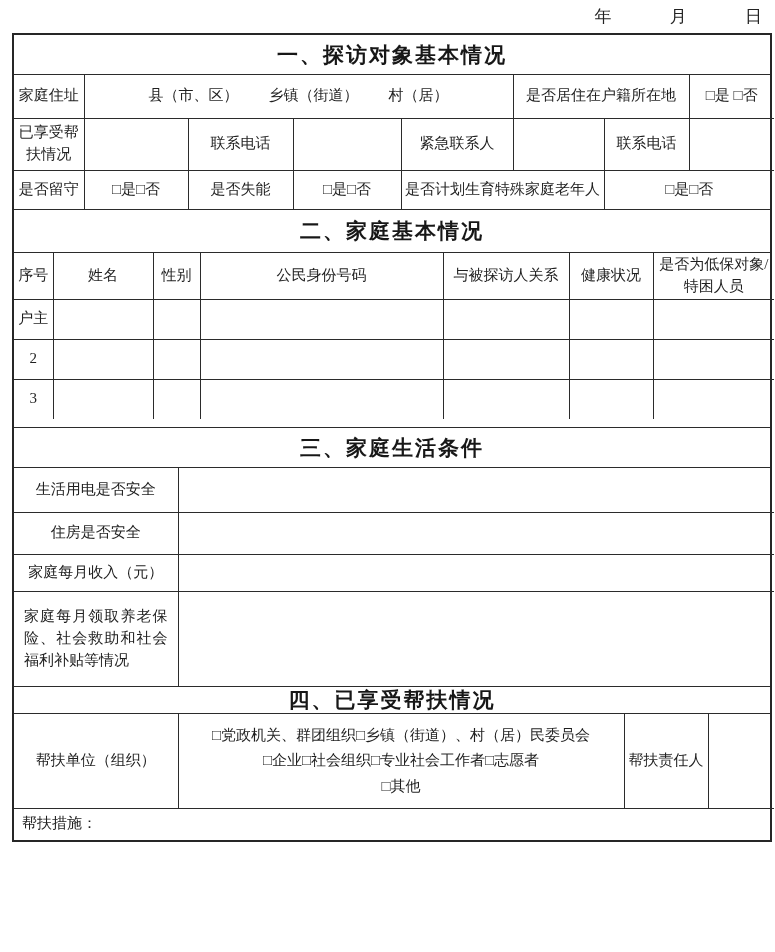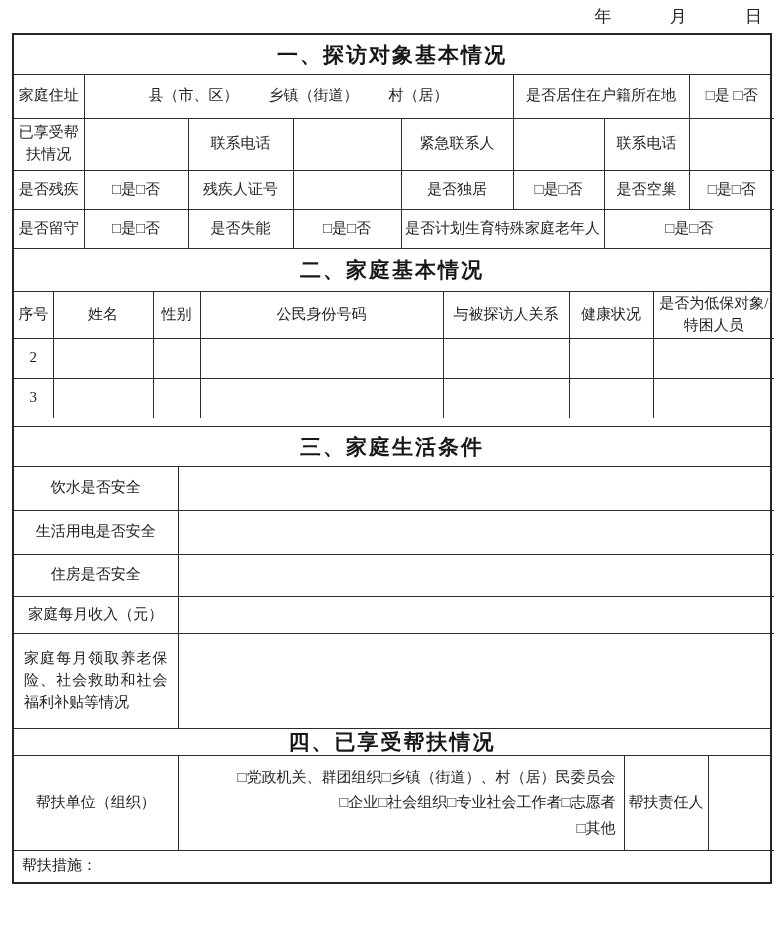--- a/index.html
+++ b/index.html
@@ -47,21 +47,21 @@
     font-size:15px;
     text-align:center;
     vertical-align:middle;
     padding:1px 3px;
     box-sizing:border-box;
     overflow:hidden;
     line-height:1.45;
   }
   td.left{text-align:left;padding-left:8px;padding-right:8px;}
   td.just{text-align:justify;text-justify:inter-ideograph;padding-left:10px;padding-right:10px;}
-  .opts div{text-align:right;line-height:1.7;}
+  .opts div{text-align:center;line-height:1.7;}
 </style>
 </head>
 <body>
 
 <div class="page">
 
   <div class="date-line">
     <span>年</span>
     <span>月</span>
     <span>日</span>
@@ -92,30 +92,20 @@
         <td>已享受帮扶情况</td>
         <td></td>
         <td>联系电话</td>
         <td></td>
         <td>紧急联系人</td>
         <td></td>
         <td>联系电话</td>
         <td></td>
       </tr>
       <tr style="height:39px">
-        <td>是否残疾</td>
-        <td>□是□否</td>
-        <td>残疾人证号</td>
-        <td></td>
-        <td>是否独居</td>
-        <td>□是□否</td>
-        <td>是否空巢</td>
-        <td>□是□否</td>
-      </tr>
-      <tr style="height:39px">
         <td>是否留守</td>
         <td>□是□否</td>
         <td>是否失能</td>
         <td>□是□否</td>
         <td colspan="2">是否计划生育特殊家庭老年人</td>
         <td colspan="2">□是□否</td>
       </tr>
     </tbody>
       </table>
 
@@ -134,20 +124,29 @@
           <tr style="height:46px">
         <td>序号</td>
         <td>姓名</td>
         <td>性别</td>
         <td>公民身份号码</td>
         <td>与被探访人关系</td>
         <td>健康状况</td>
         <td>是否为低保对象/特困人员</td>
       </tr>
       <tr style="height:40px">
+        <td>户主</td>
+        <td></td>
+        <td></td>
+        <td></td>
+        <td></td>
+        <td></td>
+        <td></td>
+      </tr>
+      <tr style="height:40px">
         <td>2</td>
         <td></td>
         <td></td>
         <td></td>
         <td></td>
         <td></td>
         <td></td>
       </tr>
       <tr style="height:40px">
         <td>3</td>
@@ -161,24 +160,20 @@
     </tbody>
       </table>
 
     <div class="sec-title h43b">三、家庭生活条件</div>
     <table>
       <colgroup>
           <col style="width:164px">
           <col style="width:596px">
         </colgroup>
       <tbody>
-          <tr style="height:43px">
-        <td>饮水是否安全</td>
-        <td></td>
-      </tr>
       <tr style="height:44px">
         <td>生活用电是否安全</td>
         <td></td>
       </tr>
       <tr style="height:42px">
         <td>住房是否安全</td>
         <td></td>
       </tr>
       <tr style="height:37px">
         <td>家庭每月收入（元）</td>

